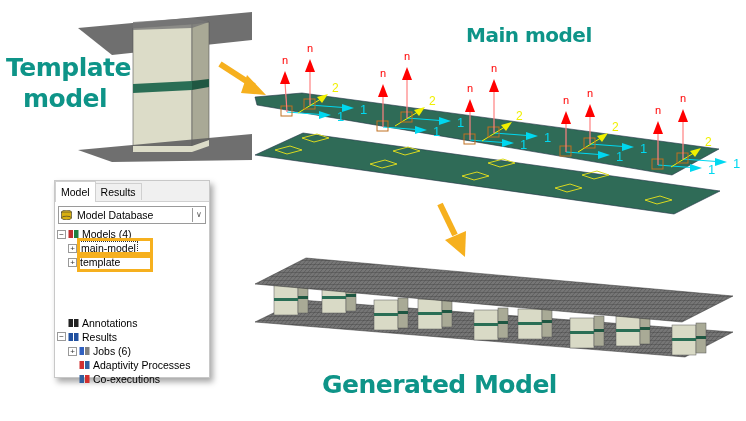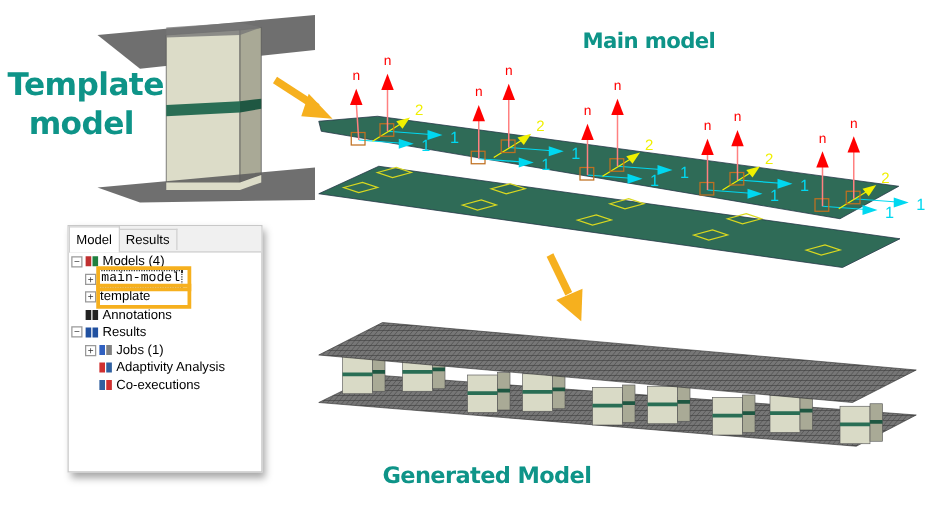--- a/index.html
+++ b/index.html
@@ -1,22 +1,22 @@
 <!DOCTYPE html>
 <html><head>
 <meta charset="utf-8">
 <style>
   html, body { margin: 0; padding: 0; }
   body { width: 746px; height: 421px; background: #ffffff; position: relative; overflow: hidden;
          font-family: "Liberation Sans", sans-serif; }
   .title { position: absolute; color: #0e9488; font-weight: bold; font-family: "DejaVu Sans", sans-serif;
            letter-spacing: -0.5px; }
   #t-template { left: 6px; top: 52px; font-size: 25px; line-height: 31px; text-align: center; width: 118px; }
-  #t-main { left: 466px; top: 23px; font-size: 17px; }
-  #t-gen { left: 306px; top: 370px; font-size: 18px; }
+  #t-main { left: 466px; top: 23px; font-size: 20px; }
+  #t-gen { left: 322px; top: 370px; font-size: 25px; }
   svg.scene { position: absolute; left: 0; top: 0; }
 
   
   .panel { position: absolute; left: 54px; top: 180px; width: 154px; height: 196px; background: #fff;
            border: 1px solid #c8c8c8; box-shadow: 3px 4px 6px rgba(0,0,0,0.35); font-size: 10.5px; color: #000; }
   .tabs { display: flex; height: 20px; border-bottom: 1px solid #d0d0d0; background: #f0f0f0; }
   .tab { padding: 4px 5px 0 5px; height: 16px; font-size: 10.5px; }
   .tab.active { background: #fff; border: 1px solid #d0d0d0; border-bottom: none; }
   .tab.inactive { border: 1px solid #d0d0d0; border-left: none; border-bottom: none; margin-top: 2px; height: 14px; padding-top: 2px; }
   .select { margin: 4px 3px 3px 3px; height: 16px; border: 1px solid #9a9a9a; display: flex; align-items: center; }
@@ -232,38 +232,47 @@
   <div>model</div>
 </div>
 <div class="title" id="t-main">Main model</div>
 <div class="title" id="t-gen">Generated Model</div>
 
 <div class="panel">
   <div class="tabs">
     <div class="tab active">Model</div>
     <div class="tab inactive">Results</div>
   </div>
+  <div class="select">
+    <svg class="ic" viewBox="0 0 11 10" style="margin-left:2px">
+      <ellipse cx="5.5" cy="2" rx="5" ry="1.8" fill="#e8c020" stroke="#333" stroke-width="0.6"></ellipse>
+      <rect x="0.5" y="2" width="10" height="6" fill="#d8b010" stroke="#333" stroke-width="0.6"></rect>
+      <ellipse cx="5.5" cy="8" rx="5" ry="1.8" fill="#d8b010" stroke="#333" stroke-width="0.6"></ellipse>
+    </svg>
+    <span class="lbl">Model Database</span>
+    <span class="dd">∨</span>
+  </div>
   <div class="tree" id="tree">
       <div class="row" style="padding-left: 0px;">
         <span class="pm">−</span>
         <svg class="ic" viewBox="0 0 11 10">
           <rect x="0.5" y="1" width="4.5" height="8" fill="#c03030"></rect>
           <rect x="6" y="1" width="4.5" height="8" fill="#208040"></rect>
         </svg>
         <span>Models (4)</span>
       </div>
       <div class="row" style="padding-left: 11px;">
         <span class="pm">+</span>
-        <span style="border: 1px dotted rgb(51, 51, 51); padding: 0px 1px; font-family: Liberation Mono, monospace;">main-model</span>
+        <span style="border: 1px dotted rgb(51, 51, 51); padding: 0px 1px;">main-model</span>
       </div>
       <div class="row" style="padding-left: 11px;">
         <span class="pm">+</span>
         <span style="border: none; padding: 0px 1px;">template</span>
       </div>
-      <div class="row" style="padding-left: 0px;">
+      <div class="row" style="padding-left: 0px; margin-top: 46px;">
         <span class="pm" style="visibility: hidden;"></span>
         <svg class="ic" viewBox="0 0 11 10">
           <rect x="0.5" y="1" width="4.5" height="8" fill="#222"></rect>
           <rect x="6" y="1" width="4.5" height="8" fill="#222"></rect>
         </svg>
         <span>Annotations</span>
       </div>
       <div class="row" style="padding-left: 0px;">
         <span class="pm">−</span>
         <svg class="ic" viewBox="0 0 11 10">
@@ -271,29 +280,29 @@
           <rect x="6" y="1" width="4.5" height="8" fill="#2050a0"></rect>
         </svg>
         <span>Results</span>
       </div>
       <div class="row" style="padding-left: 11px;">
         <span class="pm">+</span>
         <svg class="ic" viewBox="0 0 11 10">
           <rect x="0.5" y="1" width="4.5" height="8" fill="#3060c0"></rect>
           <rect x="6" y="1" width="4.5" height="8" fill="#808080"></rect>
         </svg>
-        <span>Jobs (1)</span>
+        <span>Jobs (6)</span>
       </div>
       <div class="row" style="padding-left: 11px;">
         <span class="pm" style="visibility: hidden;"></span>
         <svg class="ic" viewBox="0 0 11 10">
           <rect x="0.5" y="1" width="4.5" height="8" fill="#d03030"></rect>
           <rect x="6" y="1" width="4.5" height="8" fill="#3060a0"></rect>
         </svg>
-        <span>Adaptivity Analysis</span>
+        <span>Adaptivity Processes</span>
       </div>
       <div class="row" style="padding-left: 11px; align-items: center;">
         <span class="pm" style="visibility: hidden;"></span>
         <svg class="ic" viewBox="0 0 11 10">
           <rect x="0.5" y="1" width="4.5" height="8" fill="#3060a0"></rect>
           <rect x="6" y="1" width="4.5" height="8" fill="#d03030"></rect>
         </svg>
         <span>Co-executions</span>
       </div>
       <div class="hl" style="left: 22px; top: 11.2px; width: 70px; height: 14px;"></div>

